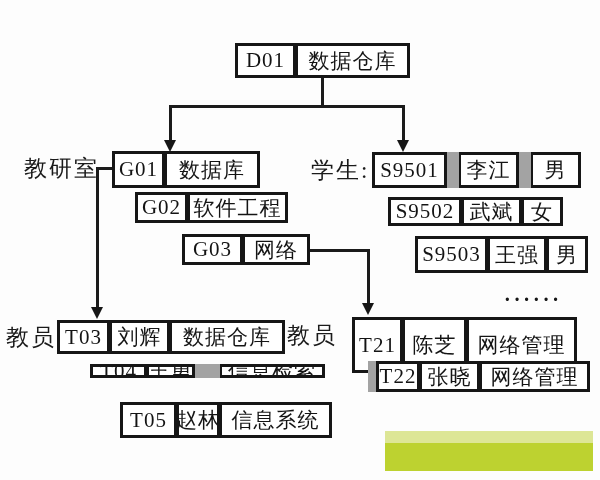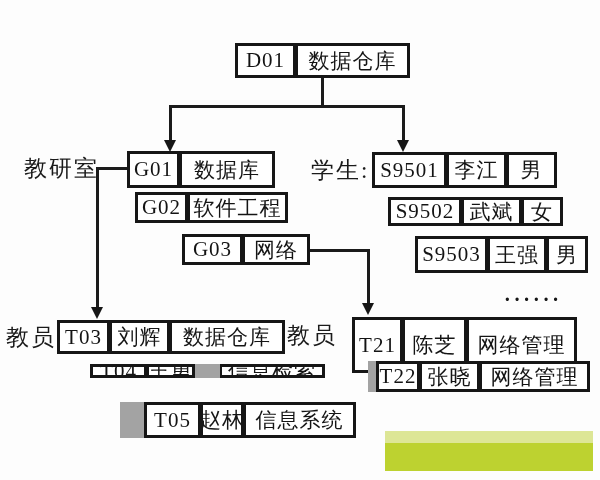--- a/index.html
+++ b/index.html
@@ -60,34 +60,34 @@
     <div class="cell" style="width:61px;">D01</div>
     <div class="cell" style="width:114px;">数据仓库</div>
   </div>
 
   <div class="lbl" style="left:24px; top:153px;">教研室</div>
   <div class="lbl" style="left:311px; top:155px;">学生:</div>
   <div class="lbl" style="left:6px; top:322px;">教员</div>
   <div class="lbl" style="left:287px; top:320px;">教员</div>
   <div class="dots" style="left:504px; top:288px;">······</div>
 
-  <div class="box" style="left:127px; top:151px; height:37px;">
+  <div class="box" style="left:112px; top:151px; height:37px;">
     <div class="cell" style="width:53px;">G01</div>
     <div class="cell" style="width:95px;">数据库</div>
   </div>
   <div class="box" style="left:135px; top:192px; height:31px;">
     <div class="cell" style="width:53px;">G02</div>
     <div class="cell" style="width:100px;">软件工程</div>
   </div>
   <div class="box" style="left:182px; top:234px; height:31px;">
     <div class="cell" style="width:61px;">G03</div>
     <div class="cell" style="width:67px;">网络</div>
   </div>
 
-  <div class="box" style="left:372px; top:152px; height:36px;">
+  <div class="box" style="left:372px; top:152px; height:36px;gap:12px;">
     <div class="cell" style="width:75px;">S9501</div>
     <div class="cell" style="width:60px;">李江</div>
     <div class="cell" style="width:50px;">男</div>
   </div>
   <div class="box" style="left:388px; top:197px; height:29px;">
     <div class="cell" style="width:74px;">S9502</div>
     <div class="cell" style="width:60px;">武斌</div>
     <div class="cell" style="width:41px;">女</div>
   </div>
   <div class="box" style="left:415px; top:236px; height:37px;">
@@ -100,21 +100,21 @@
     <div class="cell" style="width:53px;">T03</div>
     <div class="cell" style="width:60px;">刘辉</div>
     <div class="cell" style="width:115px;">数据仓库</div>
   </div>
   <div class="box" style="left:90px; top:364px; height:14px;">
     <div class="cell" style="width:57px;">T04</div>
     <div class="cell" style="width:48px;">王勇</div>
     <div class="cell" style="width:105px;margin-left:25px;">信息检索</div>
   </div>
   <div class="box" style="left:120px; top:402px; height:36px;">
-    <div class="cell" style="width:57px;margin-left:24px;">T05</div>
+    <div class="cell" style="width:57px;">T05</div>
     <div class="cell" style="width:43px;">赵林</div>
     <div class="cell" style="width:112px;">信息系统</div>
   </div>
 
   <div class="box" style="left:352px; top:317px; height:56px;">
     <div class="cell" style="width:51px;">T21</div>
     <div class="cell" style="width:64px;">陈芝</div>
     <div class="cell" style="width:110px;">网络管理</div>
   </div>
   <div class="box" style="left:368px; top:361px; height:31px;">

